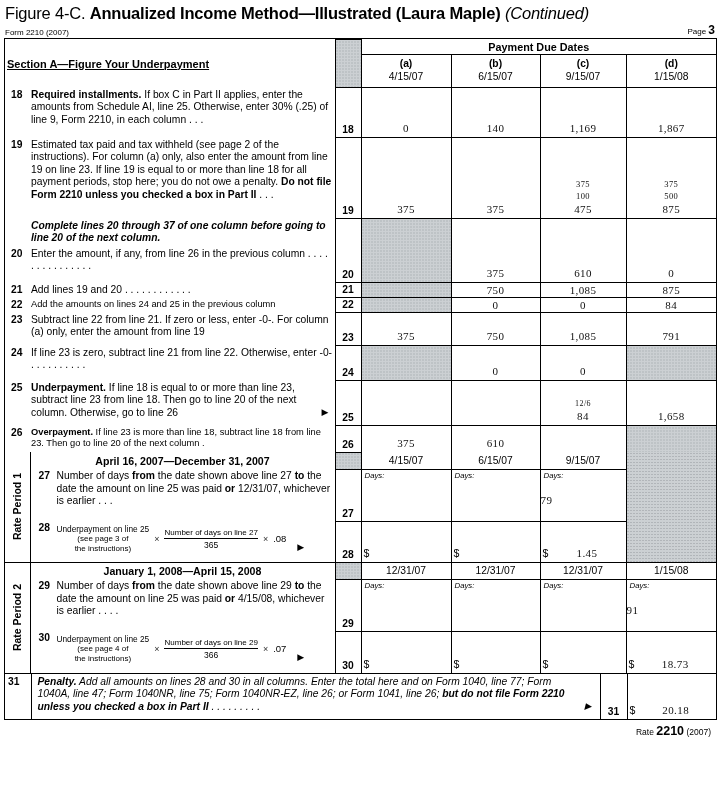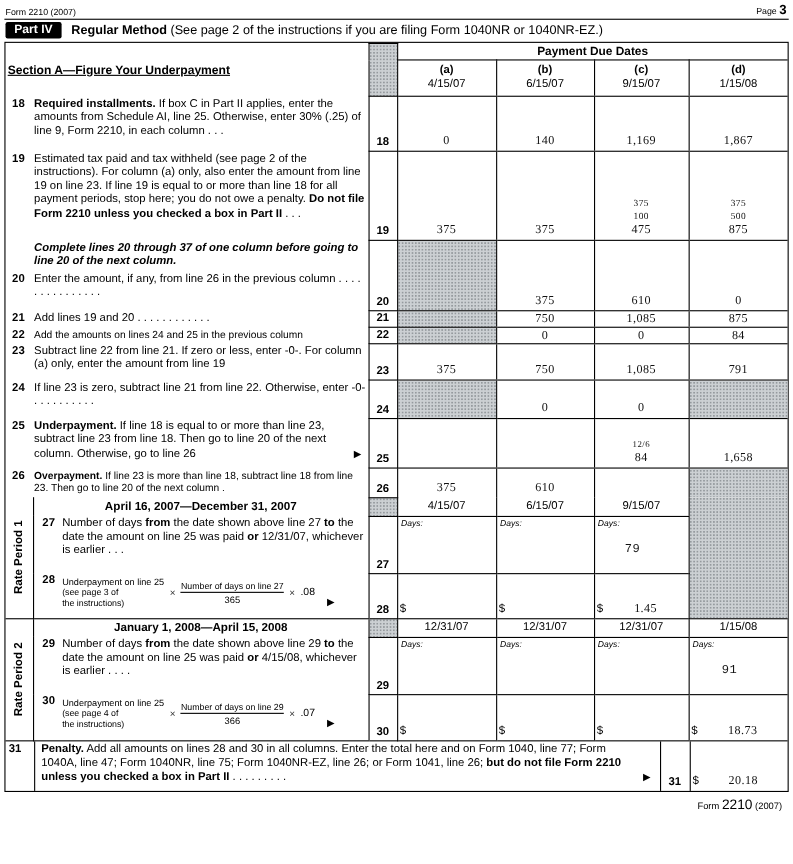--- a/index.html
+++ b/index.html
@@ -50,59 +50,56 @@
   .secb{border-top:1px solid #000;border-bottom:1px solid #000;font-size:10.6px;
         padding:2px 0 3px 2px;}
   .rplabel{border-right:1px solid #000;text-align:center;vertical-align:middle;}
   .vtext{writing-mode:vertical-rl;transform:rotate(180deg);font-weight:bold;
          font-size:10.5px;white-space:nowrap;margin:0 auto;}
   .rphead{font-weight:bold;font-size:10.6px;text-align:center;vertical-align:middle;}
   .datecell{border-left:1px solid #000;border-bottom:1px solid #000;text-align:center;
             font-size:10.3px;vertical-align:middle;}
   .dayscell{border-left:1px solid #000;border-bottom:1px solid #000;vertical-align:top;}
   .dayslbl{font-style:italic;font-size:7.8px;padding:1px 0 0 3px;}
-  .daysval{text-align:center;padding:14px 16px 5px 0;font-family:Liberation Mono, monospace;}
+  .daysval{text-align:left;padding:14px 16px 5px 0;}
   .dollcell{border-left:1px solid #000;vertical-align:bottom;}
   .dollrow{display:flex;align-items:flex-end;padding-bottom:3px;}
   .dsign{font-size:10.5px;padding-left:2px;}
   .damt{flex:1;text-align:center;}
   .bb{border-bottom:1px solid #000;}
   .formula{display:flex;align-items:center;gap:5px;font-size:8px;line-height:1.25;
            padding-top:2px;}
-  .flabel{}
+  .flabel{text-align:center;}
   .flabel .l1{font-size:8.3px;}
   .frac{text-align:center;}
   .frac .den{border-top:1px solid #000;font-size:8.5px;padding-top:1px;}
   .times{font-size:9px;color:#333;}
   .rate{font-size:9.5px;}
 
   
   .numL{font-weight:bold;font-size:10.3px;vertical-align:top;padding:2px 0 0 3px;}
-  .desc31{border-left:1px solid #000;}
+  .desc31{border-left:1px solid #000;font-style:italic;}
   .amtcell{border-left:1px solid #000;}
 
   
   .footer{text-align:right;font-size:8.5px;padding:4px 6px 0 0;}
-  .footer .fnum{font-size:12.5px;font-weight:normal;}
+  .footer .fnum{font-size:12.5px;font-weight:bold;}
 </style>
 </head>
 <body>
 
 <div class="sheet">
 
+  <div class="title-line"><span>Figure 4-C. </span><span class="b">Annualized Income Method—Illustrated (Laura Maple) </span><span class="it">(Continued)</span></div>
 
   <div class="form-line">
     <span>Form 2210 (2007)</span>
     <span><span>Page </span><span class="page-no">3</span></span>
   </div>
 
-  <div class="part-bar">
-    <span class="badge">Part IV</span>
-    <span><span class="b">Regular Method </span><span>(See page 2 of the instructions if you are filing Form 1040NR or 1040NR-EZ.)</span></span>
-  </div>
 
   <div class="grid">
 
     <table>
       <colgroup>
           <col style="width:330px">
           <col style="width:26px">
           <col style="width:90px">
           <col style="width:89px">
           <col style="width:86px">
@@ -547,15 +544,15 @@
               <div class="dollrow">
                 <span class="dsign">$</span>
                 <span class="damt hw">20.18</span>
               </div>
             </td>
       </tr>
     </tbody>
       </table>
   </div>
 
-  <div class="footer"><span>Form </span><span class="fnum">2210</span><span> (2007)</span></div>
+  <div class="footer"><span>Rate </span><span class="fnum">2210</span><span> (2007)</span></div>
 
 </div>
 
 </body></html>

